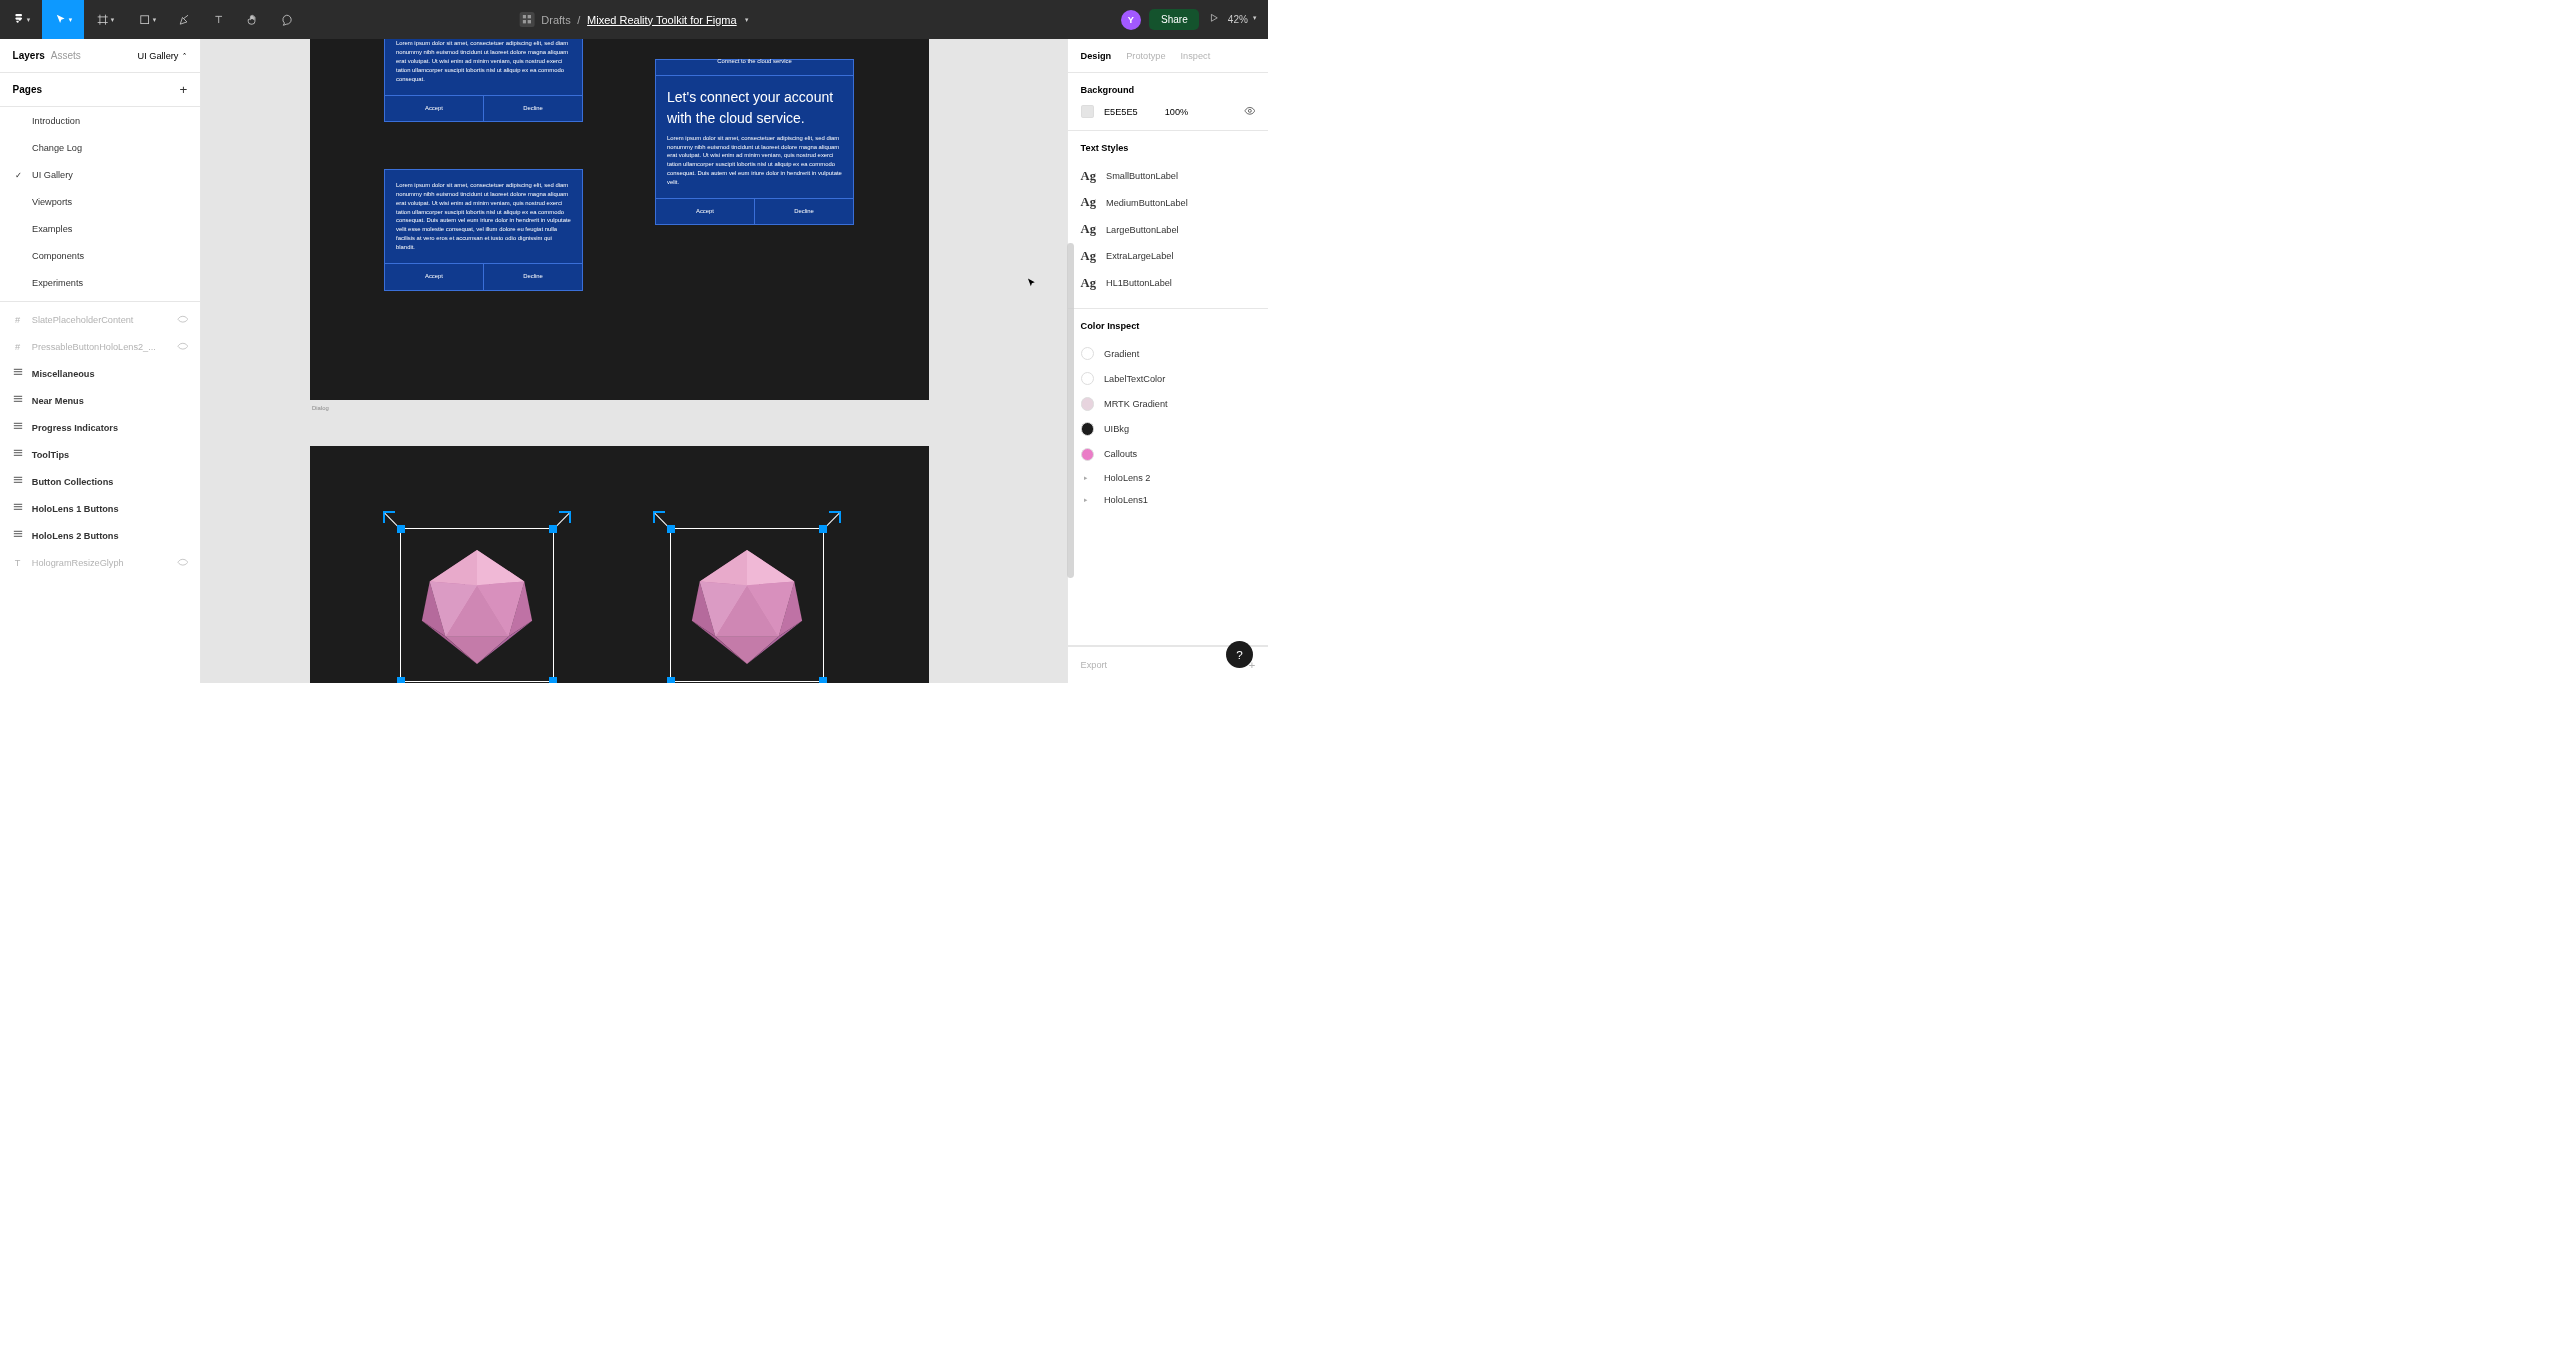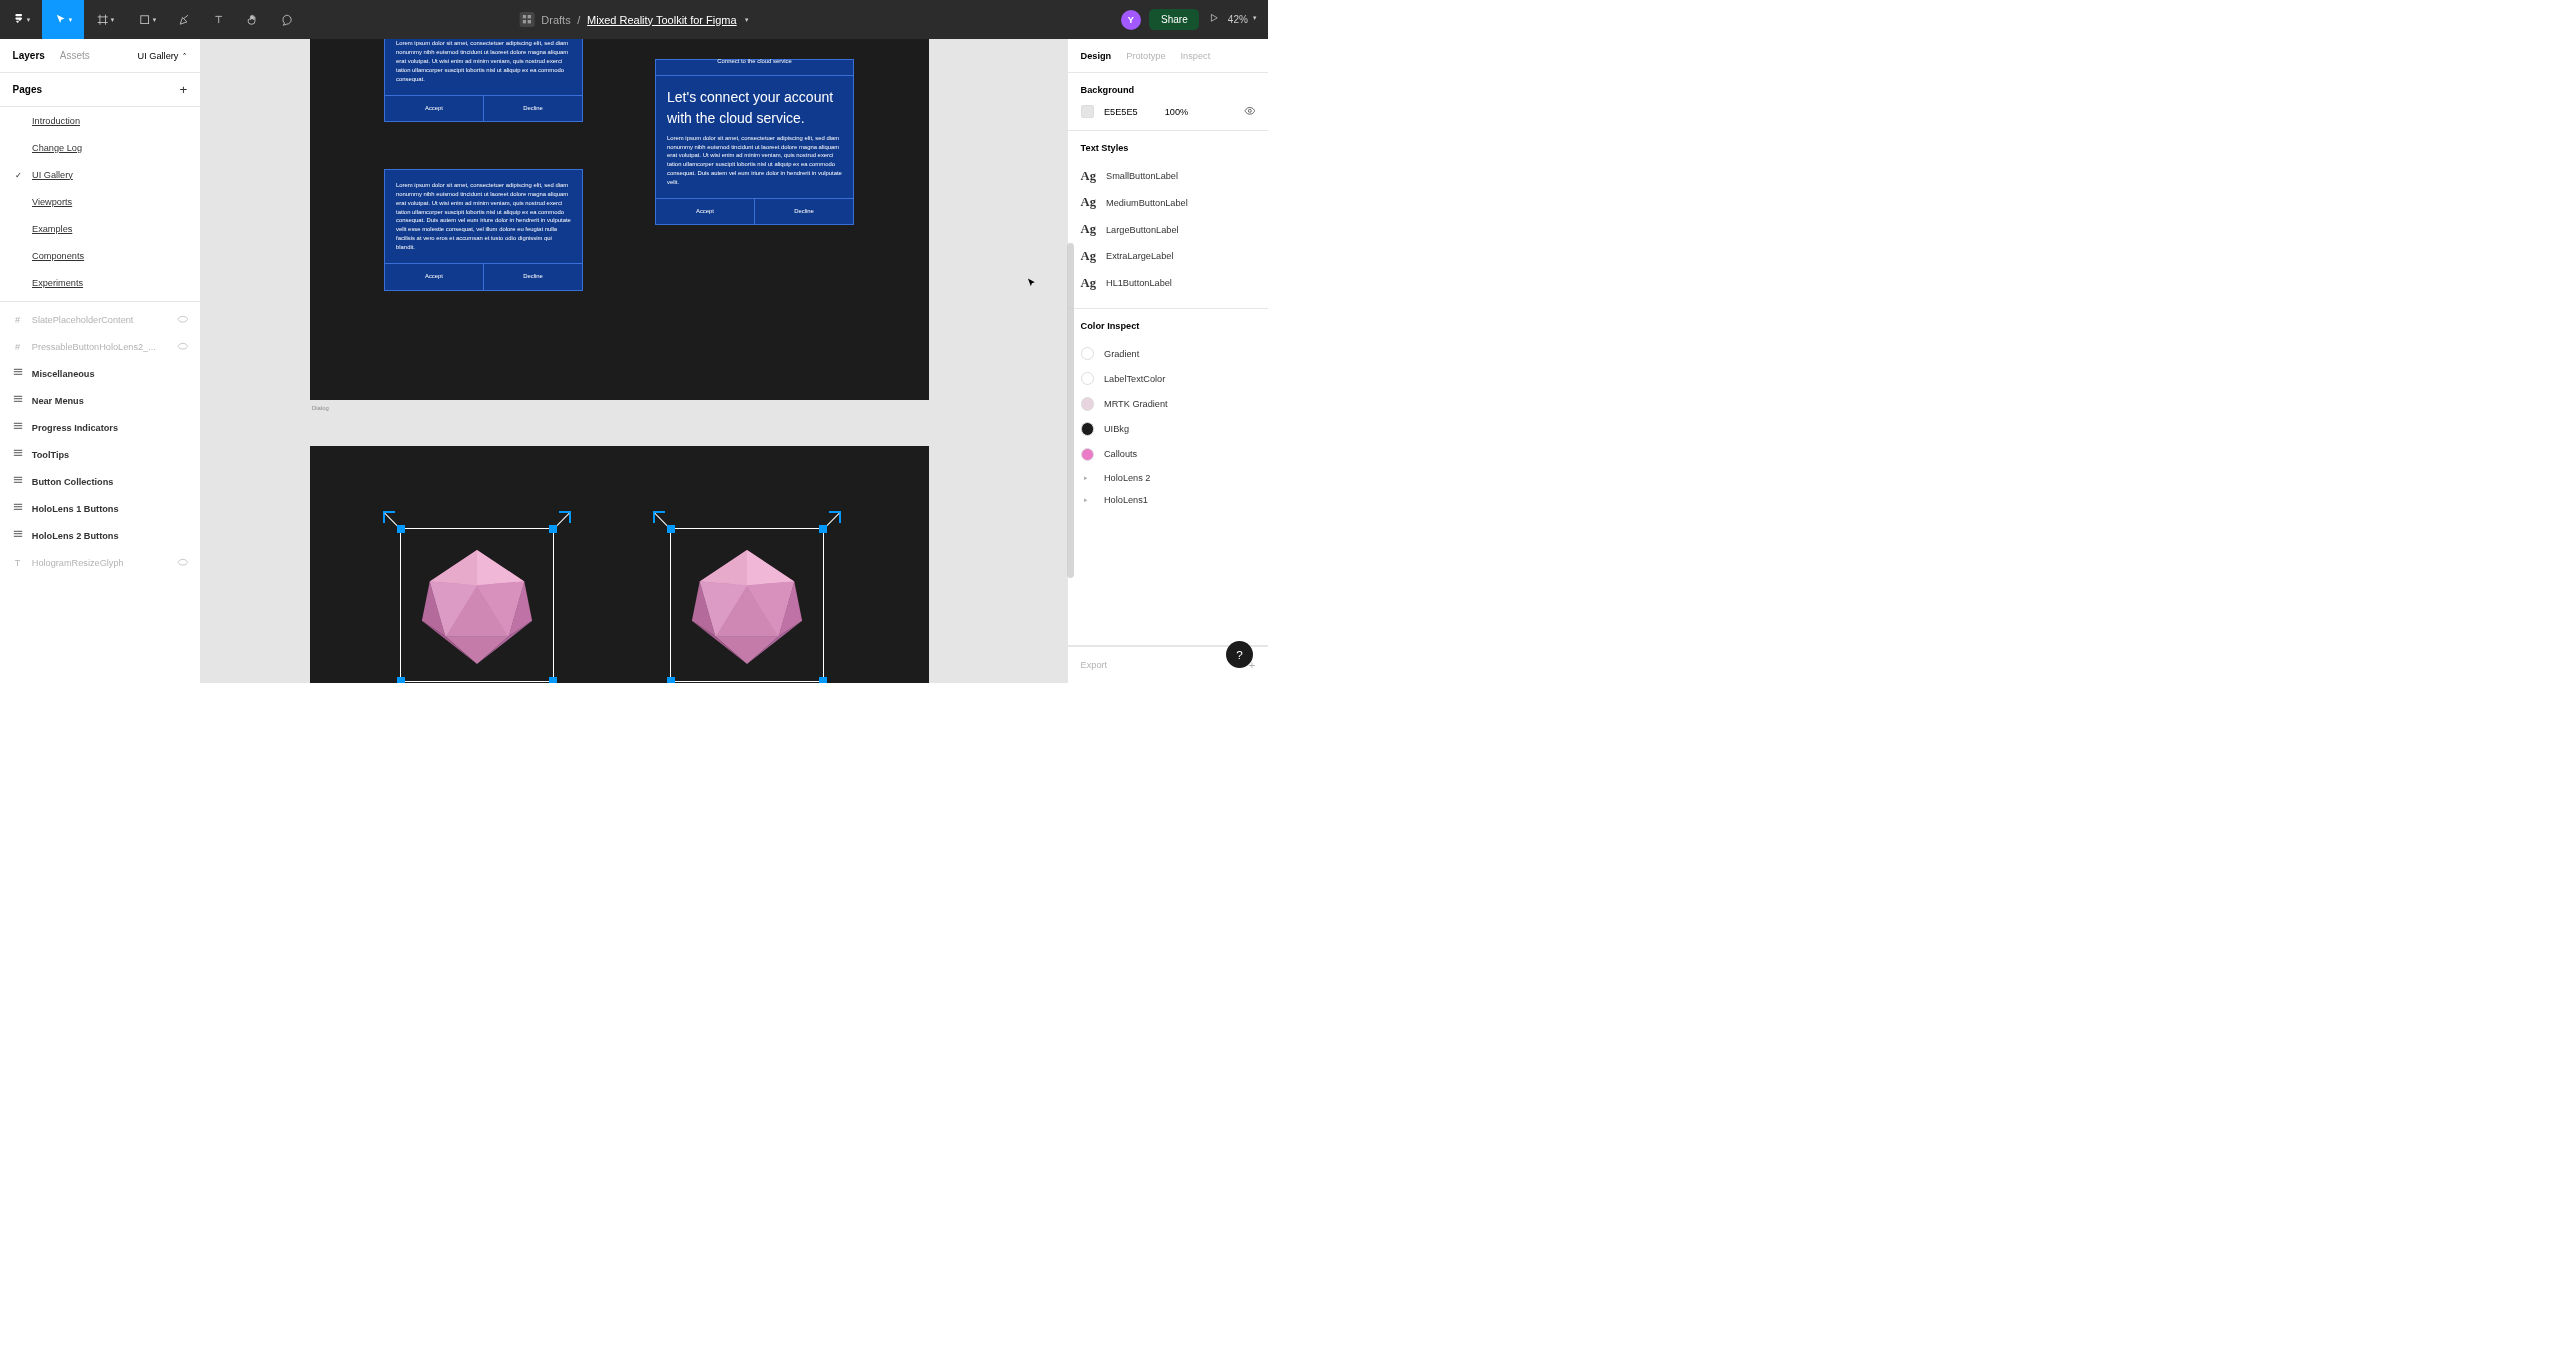--- a/index.html
+++ b/index.html
@@ -19,28 +19,28 @@
 .tc-sep { color: #aaa; }
 .tc-title { color: #fff; font-weight: 500; text-decoration: underline; }
 .toolbar-right { margin-left: auto; display: flex; align-items: center; gap: 8.4px; padding-right: 11.7px; }
 .avatar { width: 20px; height: 20px; border-radius: 50%; background: #a259ff; display: flex; align-items: center; justify-content: center; color: #fff; font-size: 9.2px; font-weight: 600; }
 .share-btn { background: #14532d; color: #fff; padding: 5px 11.7px; border-radius: 5px; font-size: 10px; font-weight: 500; cursor: pointer; }
 .play-top { color: #ccc; }
 .zoom { color: #ccc; font-size: 10px; display: flex; align-items: flex-start; gap: 3.4px; }
 
 
 .left-panel { position: absolute; top: 39px; left: 0; width: 201px; bottom: 0; background: #fff; border-right: 0.8px solid #e6e6e6; display: flex; flex-direction: column; }
-.lp-tabs { height: 34px; display: flex; align-items: center; padding: 0 12.6px; border-bottom: 0.8px solid #e6e6e6; font-size: 10px; gap: 15px; }
+.lp-tabs { height: 34px; display: flex; align-items: center; padding: 0 12.6px; border-bottom: 0.8px solid #e6e6e6; font-size: 10px; gap: 6px; }
 .lp-tab { color: #999; cursor: pointer; }
 .lp-tab.active { color: #000; font-weight: 600; }
 .lp-page-sel { margin-left: auto; font-size: 9.2px; color: #000; display: flex; align-items: center; gap: 3.4px; cursor: pointer; }
 .lp-pages-hdr { height: 34px; display: flex; align-items: center; justify-content: space-between; padding: 0 12.6px; font-size: 10px; font-weight: 600; border-bottom: 0.8px solid #e6e6e6; }
 .lp-plus { font-size: 13.4px; color: #333; cursor: pointer; font-weight: 300; }
 .lp-pages { font-size: 9.2px; }
-.lp-page { height: 27px; display: flex; align-items: center; padding: 0 6px 0 32px; color: #333; cursor: pointer; position: relative; text-decoration: underline; }
+.lp-page { height: 27px; display: flex; align-items: center; padding: 0 6px 0 32px; color: #333; cursor: pointer; position: relative; }
 .lp-page.sel::before { content: "✓"; position: absolute; left: 15px; font-size: 8.4px; }
 .lp-divider { height: 0.8px; background: #e6e6e6; margin: 5px 0; }
 .lp-layers { font-size: 9.2px; flex: 1; overflow: auto; }
 .lp-layer { height: 27px; display: flex; align-items: center; padding: 0 11.7px; gap: 8.4px; color: #333; cursor: pointer; }
 .lp-layer.dim { color: #b3b3b3; }
 .lp-layer.bold { font-weight: 600; }
 .lp-eye { margin-left: auto; color: #b3b3b3; }
 .ly-icon { width: 11.7px; text-align: center; }
 
 

